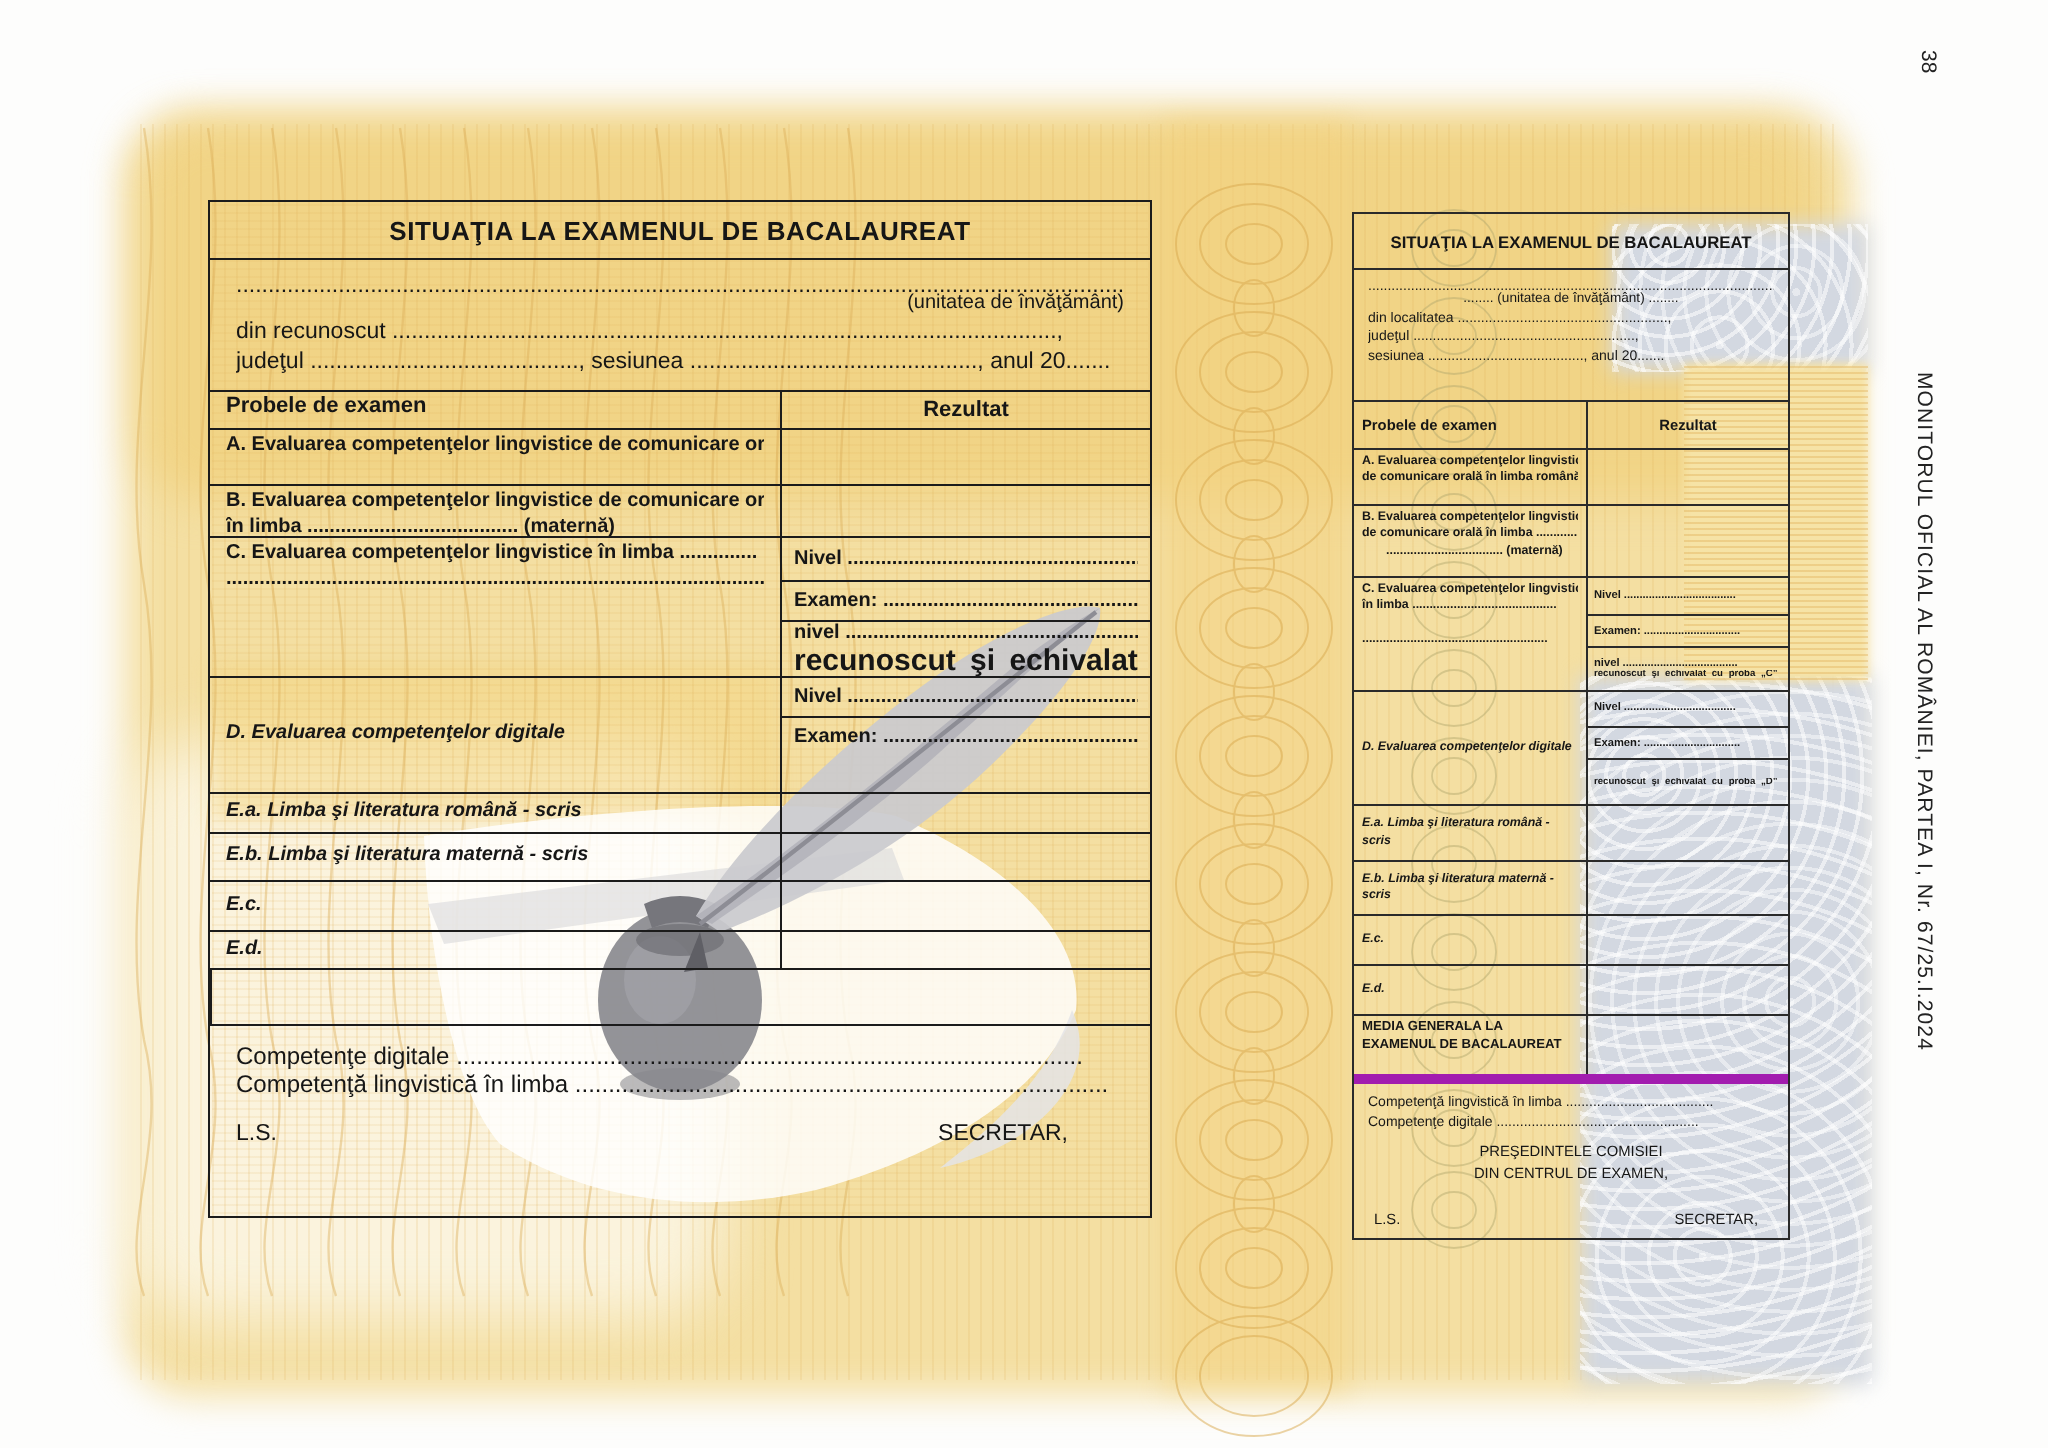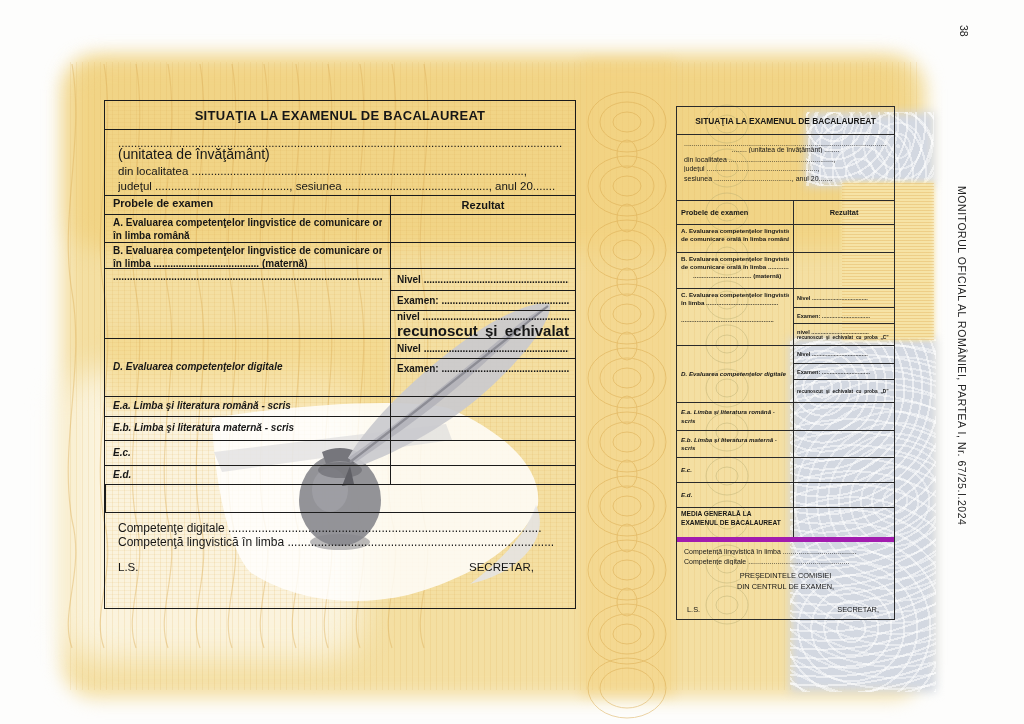--- a/index.html
+++ b/index.html
@@ -26,21 +26,21 @@
   .bg-yband-right{left:842px;top:182px;width:92px;height:158px;background:#f6e3a6;filter:blur(2px);}
   .bg-yband-stripes{left:842px;top:182px;width:92px;height:158px;background:repeating-linear-gradient(0deg,rgba(226,178,92,.42) 0 1px,transparent 1px 3px);}
 
   svg.art{position:absolute;left:0;top:0;z-index:2;pointer-events:none;}
 
   
   .form-lg{position:absolute;left:104px;top:100px;width:472px;height:509px;border:1.5px solid #1b1b1b;box-sizing:border-box;z-index:3;display:flex;flex-direction:column;background:transparent;}
   .lg-title{height:29px;border-bottom:1.5px solid #1b1b1b;box-sizing:border-box;display:flex;align-items:center;justify-content:center;font-weight:bold;font-size:13px;letter-spacing:.3px;}
   .lg-fields{height:65px;box-sizing:border-box;padding:7px 13px 0;font-size:11.5px;}
   .dotline{white-space:nowrap;overflow:hidden;display:block;}
-  .lg-unit{font-size:14px;text-align:left;margin-top:-3px;}
+  .lg-unit{font-size:10px;text-align:right;margin-top:-3px;}
   .lg-field{margin-top:3px;}
   .lg-row{display:flex;border-top:1.3px solid #1b1b1b;box-sizing:border-box;overflow:hidden;}
   .cl{width:285px;box-sizing:border-box;padding:2px 8px;font-weight:bold;font-size:10px;line-height:1.25;overflow:hidden;}
   .cr{flex:1;border-left:1.3px solid #1b1b1b;box-sizing:border-box;display:flex;flex-direction:column;overflow:hidden;}
   .lg-head .cl{font-size:11px;display:flex;align-items:center;padding-top:0;}
   .lg-head .cr{justify-content:center;}
   .lg-head-rez{font-weight:bold;font-size:11px;text-align:center;}
   .vcenter{display:flex;align-items:center;font-style:italic;}
   .sub{box-sizing:border-box;padding:0 6px;font-weight:bold;font-size:10px;display:flex;flex-direction:column;justify-content:center;overflow:hidden;}
   .sub + .sub{border-top:1.3px solid #1b1b1b;}
@@ -189,49 +189,49 @@
       <path d="M350,466 L342,486 L354,484 Z" fill="#5f5f65"></path>
     </g>
   </svg>
 
   <div class="form-lg">
     <div class="lg-title">SITUAŢIA LA EXAMENUL DE BACALAUREAT</div>
 
     <div class="lg-fields">
       <span class="dotline">........................................................................................................................................................</span>
       <div class="lg-unit">(unitatea de învăţământ)</div>
-      <span class="dotline lg-field">din localitatea ........................................................................................................,</span>
+      <span class="dotline lg-field">din recunoscut ........................................................................................................,</span>
       <span class="dotline lg-field">judeţul .........................................., sesiunea ............................................., anul 20.......</span>
     </div>
 
     <div class="lg-row lg-head" style="height:19px">
       <div class="cl">Probele de examen</div>
       <div class="cr">
           <div class="lg-head-rez">Rezultat</div>
         </div>
     </div>
 
     <div class="lg-row" style="height:28px">
       <div class="cl">
         <span class="dotline">A. Evaluarea competenţelor lingvistice de comunicare orală</span>
-        <span class="dotline">în limba română</span>
       </div>
       <div class="cr"></div>
     </div>
 
     <div class="lg-row" style="height:26px">
       <div class="cl">
         <span class="dotline">B. Evaluarea competenţelor lingvistice de comunicare orală</span>
         <span class="dotline">în limba ...................................... (maternă)</span>
       </div>
       <div class="cr"></div>
     </div>
 
     <div class="lg-row" style="height:70px">
       <div class="cl">
+        <span class="dotline">C. Evaluarea competenţelor lingvistice în limba ..............</span>
         <span class="dotline">..................................................................................................</span>
       </div>
       <div class="cr">
         <div class="sub" style="height:21px">
             <span class="dotline">Nivel ........................................................</span>
           </div>
         <div class="sub" style="height:21px">
             <span class="dotline">Examen: ...................................................</span>
           </div>
         <div class="sub" style="height:28px">

